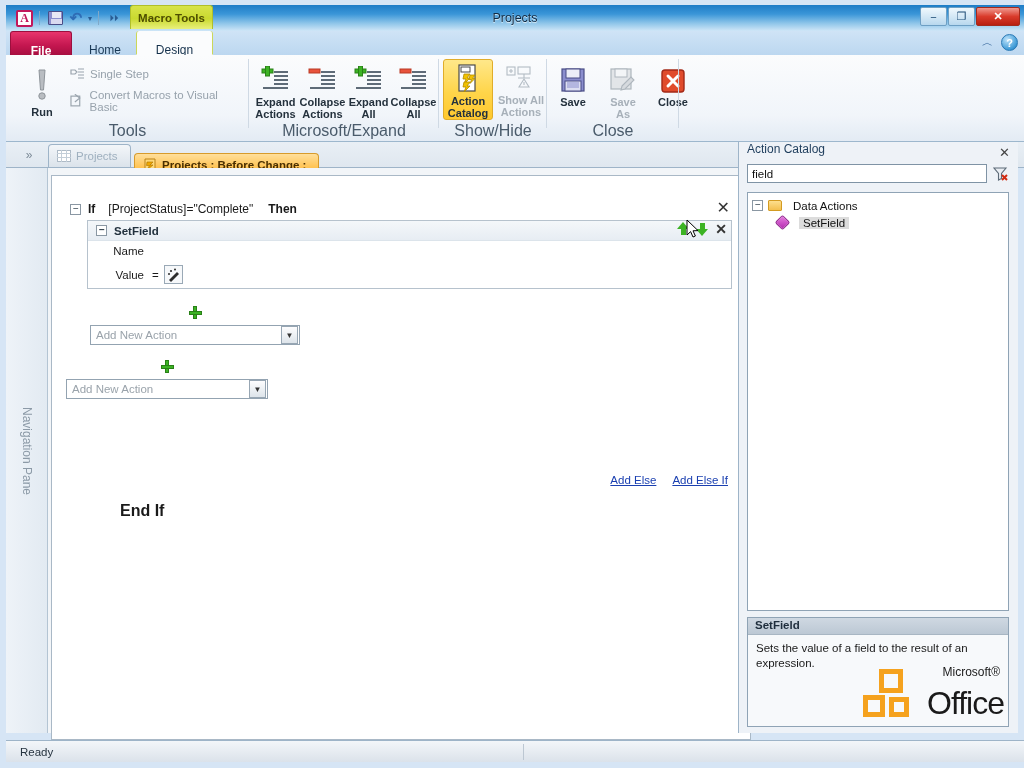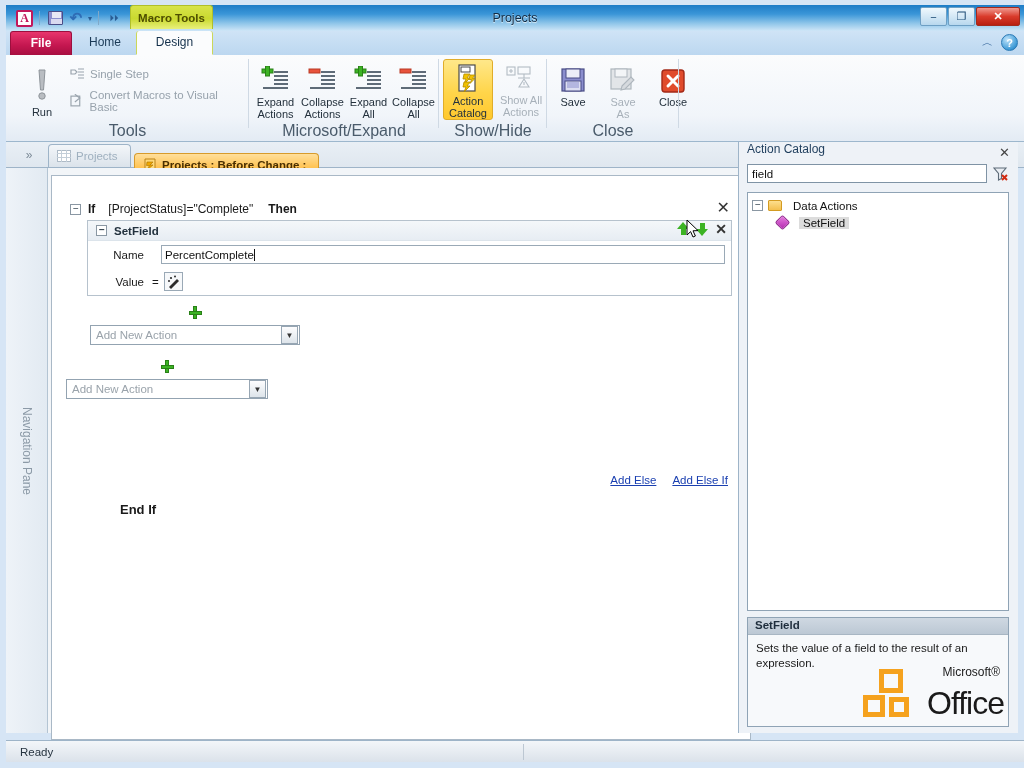--- a/index.html
+++ b/index.html
@@ -69,21 +69,21 @@
     font-size:11.5px; font-weight:bold; color:#4d4d00;
   }
 
   
   .tabstrip {
     position:absolute; left:3px; top:28px; width:1018px; height:24px;
     background:linear-gradient(180deg,#cfe3f6,#bcd7f0);
   }
   .tab {
     position:absolute; top:0; height:24px; line-height:23px;
-    padding:0 12px; font-size:12px; color:#1b3a57;
+    padding:8px 12px; font-size:12px; color:#1b3a57;
     border-radius:3px 3px 0 0;
   }
   .tab.file {
     left:4px; width:62px; text-align:center; color:#fff; font-weight:bold;
     background:linear-gradient(180deg,#e8356d,#c3164f 60%,#a80f41);
     border:1px solid #9c0f3e; border-bottom:none;
   }
   .tab.home { left:70px; width:58px; text-align:center; }
   .tab.design {
     left:130px; width:77px; text-align:center; background:#fbfcfd;
@@ -111,20 +111,21 @@
   .rgroup .gsep { position:absolute; right:0; top:4px; bottom:14px; width:1px; background:#cfd9e4; }
   .glabel {
     position:absolute; bottom:2px; left:0; right:0; text-align:center;
     font-size:16px; color:#4a5b6b;
   }
 
   .big-btn {
     display:flex; flex-direction:column; align-items:center; justify-content:flex-start;
     padding-top:5px; font-size:11px; color:#24313d; text-align:center; line-height:12px;
     width:56px;
+    font-weight:bold;
   }
   .big-btn.disabled { color:#a7b0b9; }
   .big-btn.active {
     background:linear-gradient(180deg,#ffe88a,#ffd54a 55%,#ffc82e);
     border:1px solid #e0ad2a; border-radius:3px;
   }
   .small-btn {
     display:flex; align-items:center; gap:5px;
     font-size:11.5px; color:#97a2ac; padding:2px 4px;
   }
@@ -246,21 +247,21 @@
     font-size:11.5px; color:#9aa3ab; padding-left:5px;
   }
   .combo-arrow {
     width:17px; height:18px; margin:0 1px 0 0;
     background:linear-gradient(180deg,#fdfdfe,#dde4ea);
     border:1px solid #97a6b3;
     display:flex;align-items:center;justify-content:center; font-size:8px; color:#333;
   }
   .addelse { position:absolute; right:22px; top:298px; display:flex; gap:16px; font-size:11.5px; }
   .addelse a { color:#1a3fb0; text-decoration:underline; cursor:pointer; }
-  .endif { position:absolute; left:68px; top:326px; font-size:13px; font-weight:bold; color:#1a1a1a; }
+  .endif { position:absolute; left:68px; top:326px; font-size:16px; font-weight:bold; color:#1a1a1a; }
 
   .mouse-cursor { position:absolute; left:683px; top:216px; width:14px; height:20px; pointer-events:none; }
 
   
   .catalog {
     position:absolute; right:3px; top:139px; width:280px; bottom:32px;
     background:#eef2f7; border-left:1px solid #9eb4c8;
   }
   .cat-title {
     height:22px; display:flex; align-items:flex-start; padding:0 8px;
@@ -547,21 +548,20 @@
         <div class="head-tools">
           <span class="arrow-up"></span>
           <span class="arrow-dn"></span>
           <span class="act-close">✕</span>
         </div>
       </div>
 
       <div class="arg-row">
         <span class="arg-label">Name</span>
         <span class="arg-eq"></span>
-        <span class="arg-input"><span>PercentComplete</span><span class="caret"></span></span>
       </div>
 
       <div class="arg-row">
         <span class="arg-label">Value</span>
         <span class="arg-eq">=</span>
         <span class="builder-btn">
           <svg width="14" height="14" viewBox="0 0 14 14">
             <path d="M2 12 l8-8 2 2 -8 8z" fill="#2b2b2b"></path>
             <circle cx="4" cy="3" r="1.1" fill="#2b2b2b"></circle>
             <circle cx="8" cy="1.6" r="1" fill="#2b2b2b"></circle>

